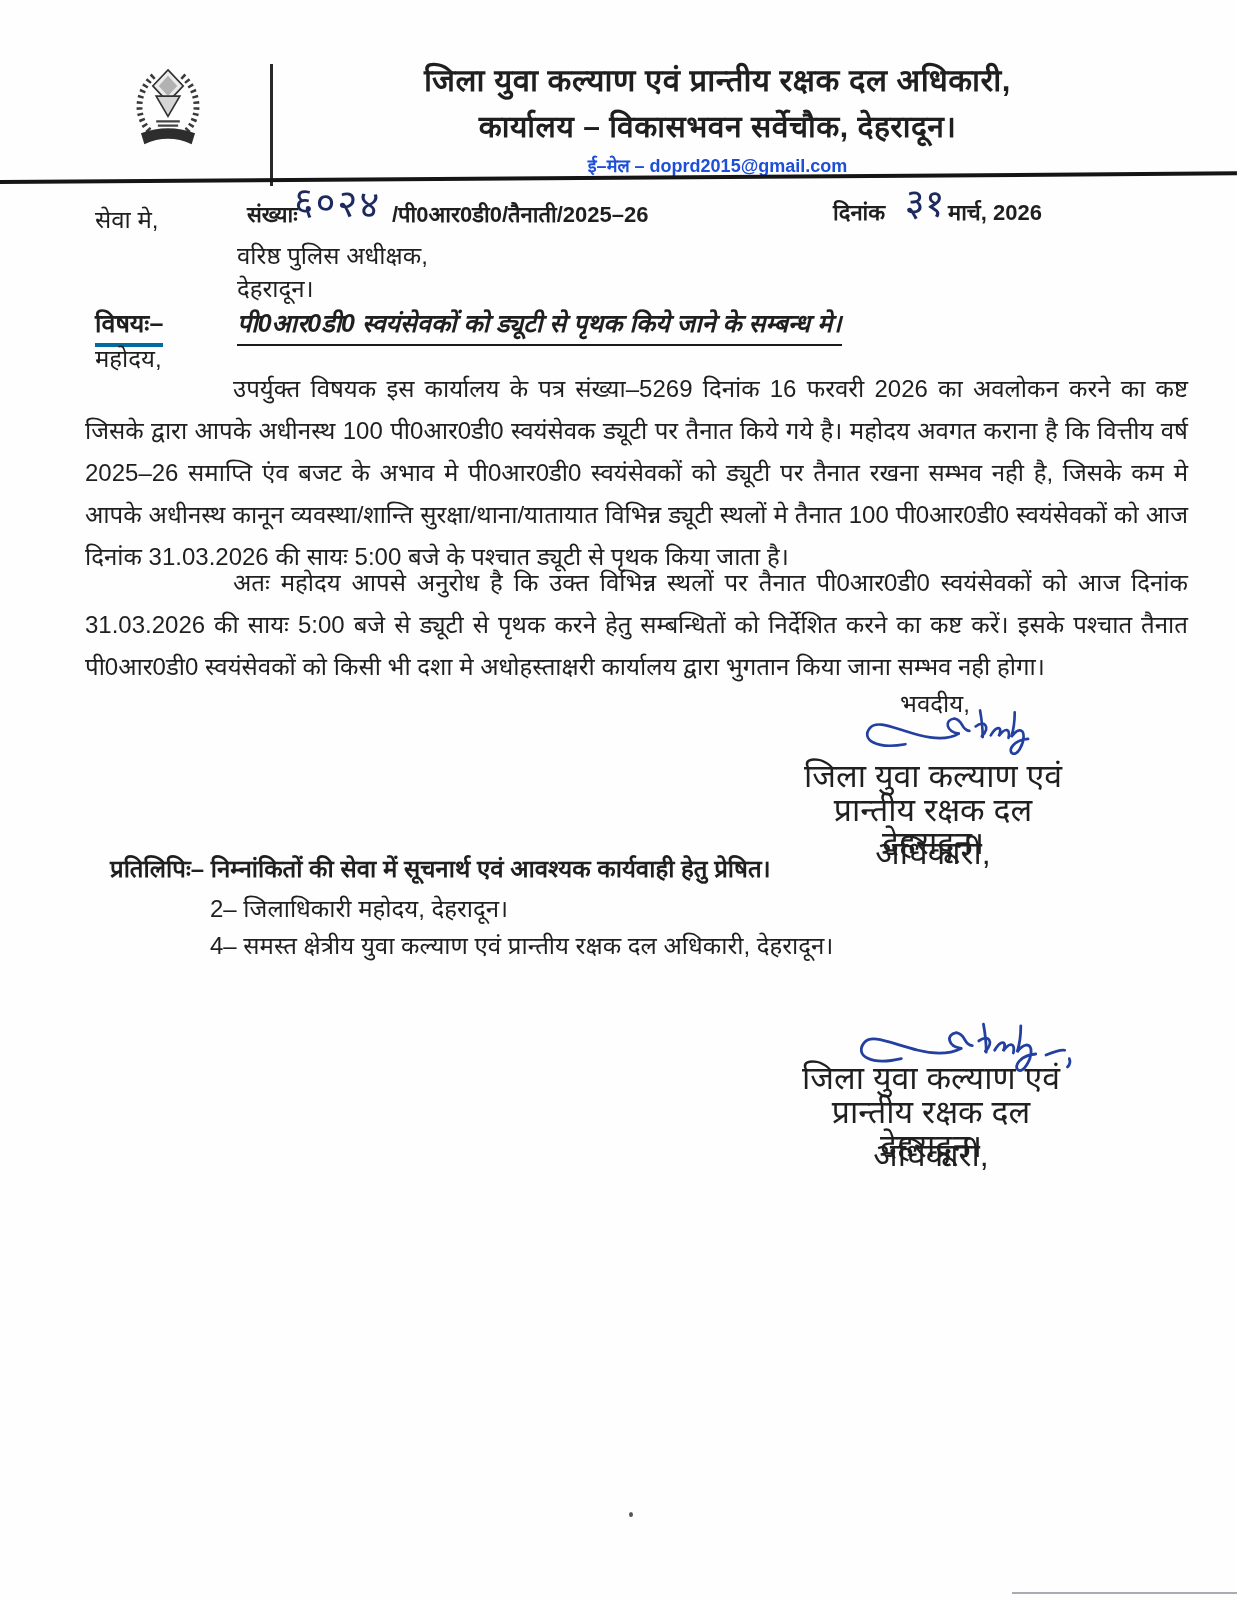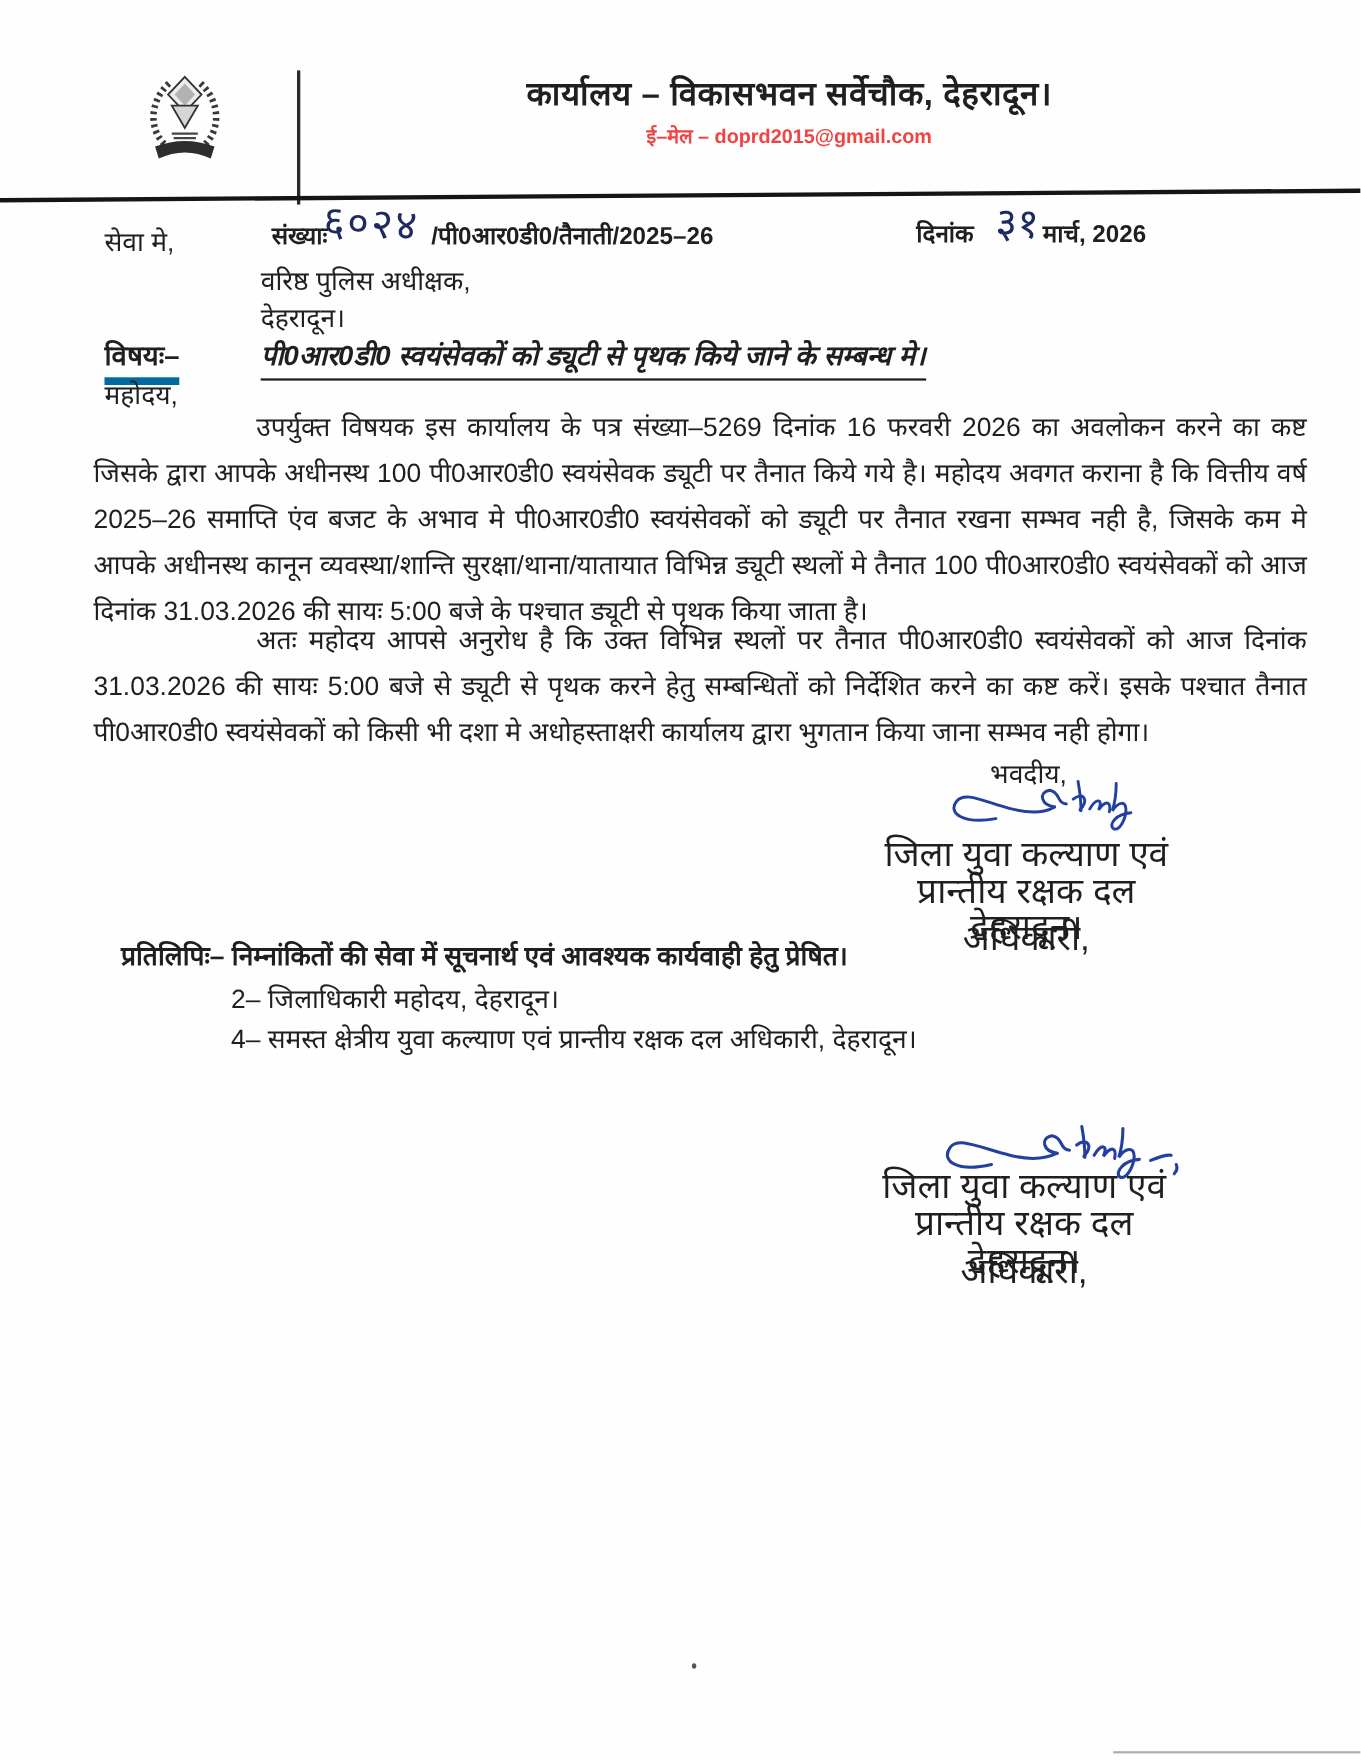--- a/index.html
+++ b/index.html
@@ -14,21 +14,21 @@
     overflow: hidden;
   }
   .abs { position: absolute; }
 
   
   .logo-box { left: 130px; top: 64px; width: 76px; height: 92px; }
   .vline { left: 270px; top: 64px; width: 2.5px; height: 122px; background: #2a2a2a; }
   .head-block { left: 295px; top: 58px; width: 845px; text-align: center; }
   .head-line1 { font-size: 31px; font-weight: bold; letter-spacing: 0.5px; }
   .head-line2 { font-size: 30px; font-weight: bold; margin-top: 5px; letter-spacing: 0.5px; }
-  .head-email { font-size: 18px; font-weight: bold; margin-top: 7px; color: #ef4444; }
+  .head-email { font-size: 18px; font-weight: bold; margin-top: 7px; color: #1d4ed8; }
   .hrule { left: 0; top: 180px; width: 1237px; height: 3.5px; background: #151515;
            transform: rotate(-0.4deg); transform-origin: left center; }
 
   
   .ref-label { font-size: 22px; font-weight: bold; }
   .hand-ink { color: #1d2a5e; font-size: 38px; line-height: 1;
               font-family: "DejaVu Sans", sans-serif; }
   .ref-number-label { left: 247px; top: 198px; }
   .ref-number-hand  { left: 294px; top: 184px; transform: rotate(3deg); letter-spacing: 2px; }
   .ref-number-suffix{ left: 392px; top: 198px; }
@@ -37,21 +37,21 @@
   .ref-date-suffix  { left: 948px; top: 196px; }
 
   
   .txt24 { font-size: 24px; }
   .addr-to    { left: 95px;  top: 202px; }
   .addr-line1 { left: 237px; top: 238px; }
   .addr-line2 { left: 237px; top: 271px; }
 
   
   .subject-label { left: 95px; top: 305px; font-size: 25px; font-weight: bold;
-                   border-bottom: 7px solid #0369a1; padding-bottom: 4px; }
+                   border-bottom: 4px solid #0369a1; padding-bottom: 4px; }
   .subject-text  { left: 237px; top: 305px; font-size: 25px; font-weight: bold;
                    border-bottom: 2.5px solid #1a1a1a; padding-bottom: 5px; font-style: italic; }
   .salutation { left: 95px; top: 341px; }
 
   
   .body-para { left: 85px; width: 1103px; font-size: 24px; line-height: 42px;
                text-align: justify; text-indent: 148px; }
   .para1 { top: 368px; }
   .para2 { top: 562px; }
 
@@ -88,20 +88,21 @@
       <polygon points="45,12 56,24 45,36 34,24" fill="#9a9a9a" opacity="0.7"></polygon>
       <polygon points="31,36 59,36 45,60" fill="#d6d6d6" stroke="#333" stroke-width="2"></polygon>
       <path d="M31 66 h28 M33 71 h24" stroke="#444" stroke-width="2.5" fill="none"></path>
       <path d="M13 80 Q 45 68 77 80 L 73 93 Q 45 80 17 93 Z" fill="#2d2d2d"></path>
     </svg>
   </div>
 
   <div class="abs vline"></div>
 
   <div class="abs head-block">
+    <div class="head-line1">जिला युवा कल्याण एवं प्रान्तीय रक्षक दल अधिकारी,</div>
     <div class="head-line2">कार्यालय – विकासभवन सर्वेचौक, देहरादून।</div>
     <div class="head-email">ई–मेल – doprd2015@gmail.com</div>
   </div>
 
   <div class="abs hrule"></div>
 
   <div class="abs ref-label ref-number-label">संख्याः</div>
   <div class="abs hand-ink ref-number-hand">६०२४</div>
   <div class="abs ref-label ref-number-suffix">/पी0आर0डी0/तैनाती/2025–26</div>
   <div class="abs ref-label ref-date-label">दिनांक</div>

